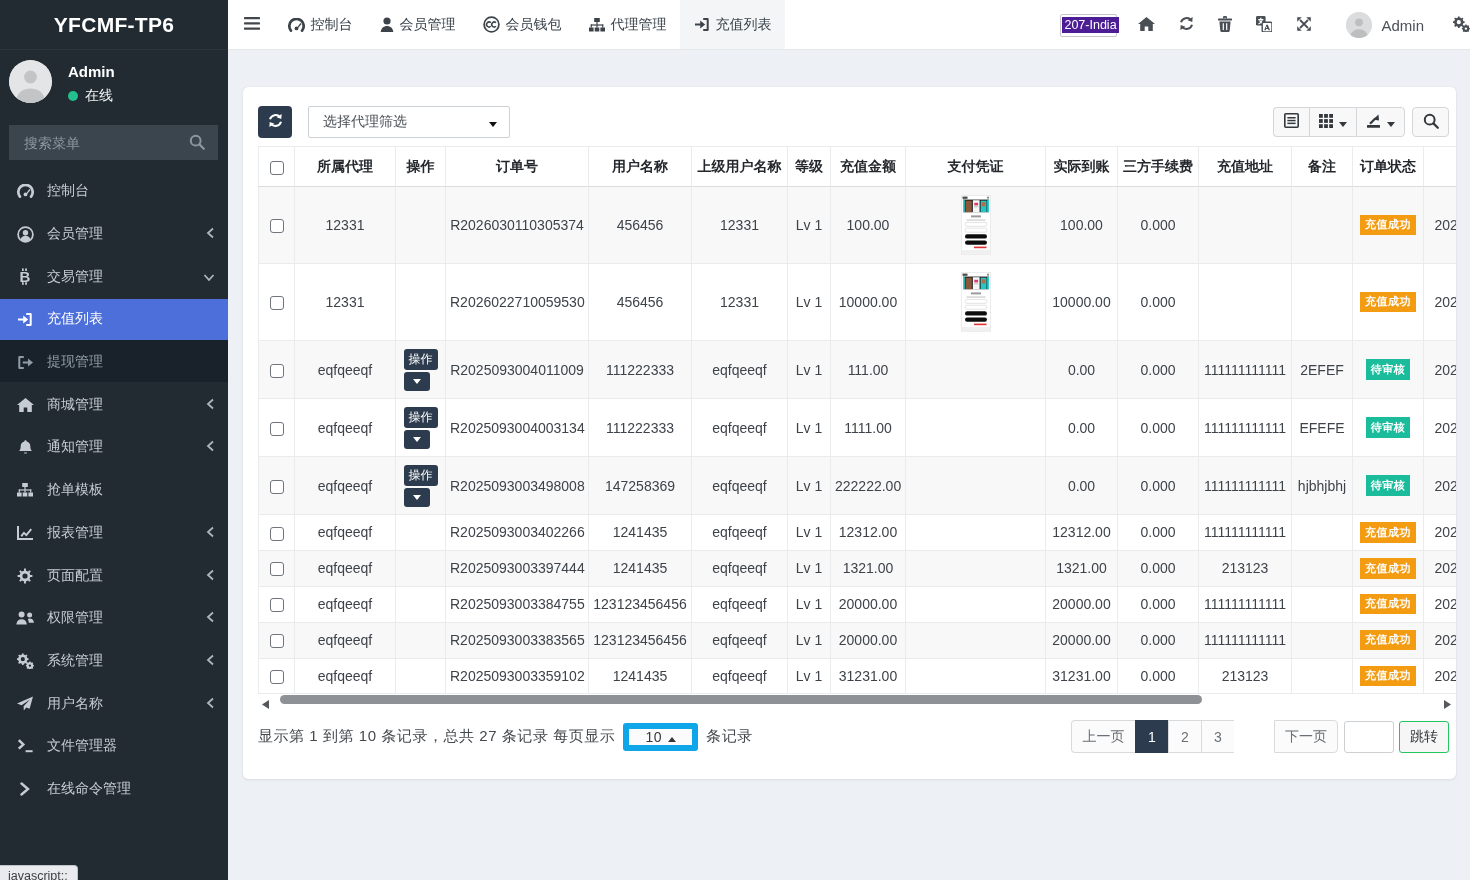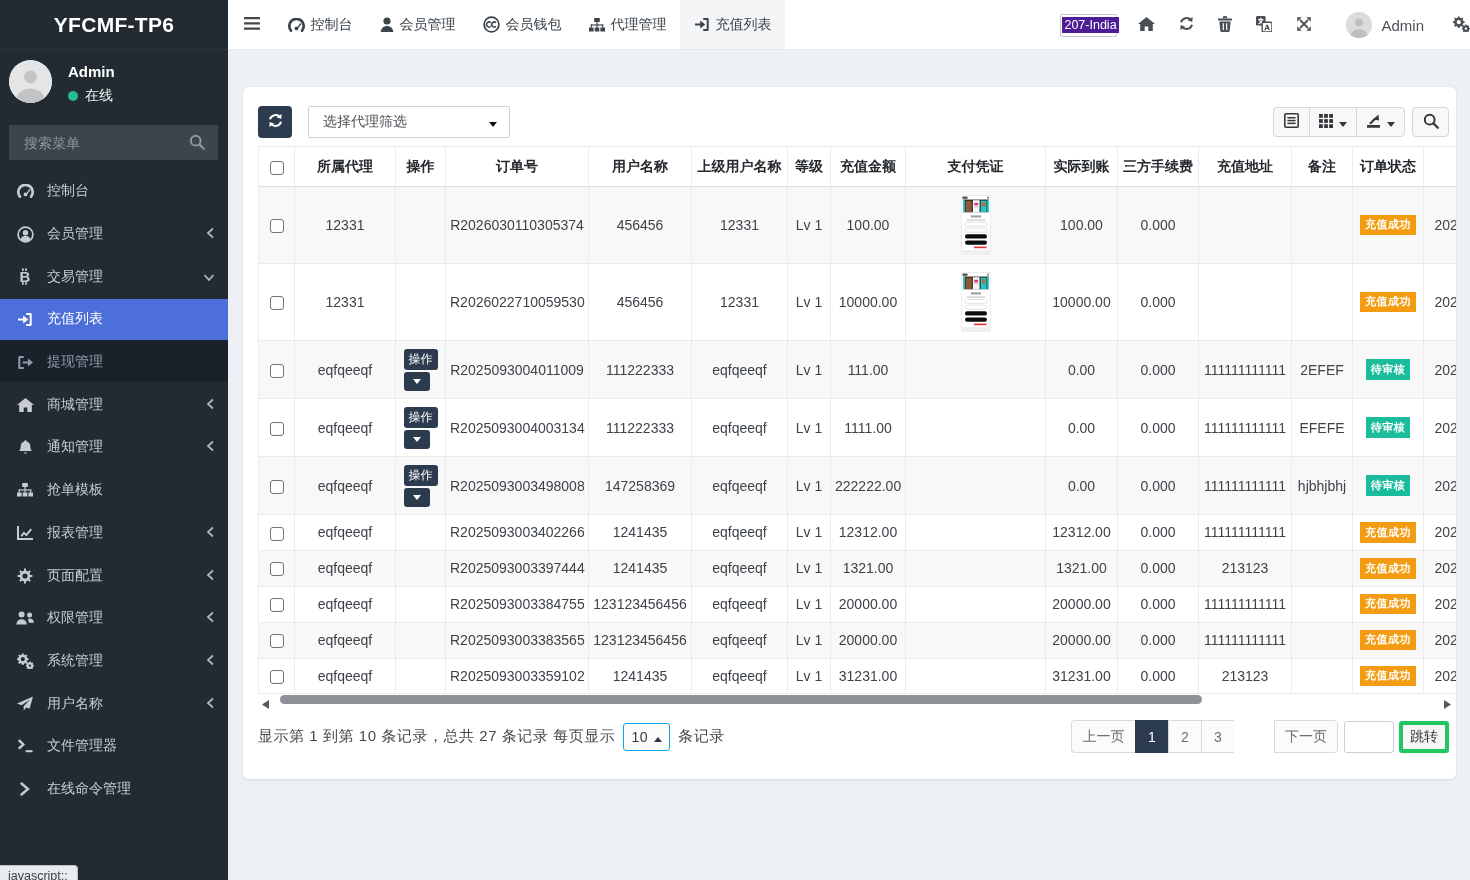--- a/index.html
+++ b/index.html
@@ -99,35 +99,35 @@
   .hscroll { position:absolute; left:15px; top:606px; width:1198px; height:14px; }
   .hscroll .h-arrow { position:absolute; top:2.5px; color:#55595d; }
   .hscroll .h-arrow.left { left:4px; }
   .hscroll .h-arrow.right { right:5px; }
   .hscroll .thumb { position:absolute; left:22px; top:1.5px; width:922px; height:9px; border-radius:4.5px; background:#8e9296; cursor:pointer; }
 
   
   .pager { position:absolute; left:15px; right:7px; top:633px; height:33px; font-size:14px; color:#45494e; }
   .pager-summary { font-size:15px; letter-spacing:.55px; }
   .pager-summary { position:absolute; left:0; top:0; height:33px; display:flex; align-items:center; white-space:pre; }
-  .page-size-btn { display:inline-flex; align-items:center; height:28px; border:1px solid #0ea5e9; background:#fbfbfb;
-      border-radius:3px; padding:0 7px; margin:0 8px; color:#33383d; cursor:pointer; }
+  .page-size-btn { display:inline-flex; align-items:center; height:28px; border:6px solid #0ea5e9; background:#fbfbfb;
+      border-radius:3px; padding:0 16px; margin:0 8px; color:#33383d; cursor:pointer; }
   .page-size-btn { font-size:14px; }
   .page-size-btn .caret { margin-left:6px; }
   .pager-right { position:absolute; right:0; top:0; display:flex; align-items:center; }
   .page-group { display:flex; }
   .page-btn { min-width:33px; height:33px; border:1px solid #d8dbde; border-right-width:0; background:#fbfbfb;
       display:flex; align-items:center; justify-content:center; padding:0; color:#6a7076; cursor:pointer; font-size:14px; }
   .page-btn.word { width:64px; }
   .page-btn:first-child { border-radius:4px 0 0 4px; }
   .page-btn:last-child { border-radius:0 4px 4px 0; border-right-width:1px;margin-left:40px; }
   .page-btn.num { padding:0; }
   .page-btn.active { background:#2c3b4d; border-color:#2c3b4d; color:#fff; }
   .jump-input { width:50px; height:32px; border:1px solid #ccd0d3; border-radius:3px; background:#fff; margin-left:6px; outline:none; font-family:inherit; font-size:14px; padding:0 6px; }
-  .jump-btn { width:50px; height:32px; border:4px solid #22c55e; background:#f6f6f6; border-radius:3px; margin-left:5px; padding:0; font-size:14px; color:#33383d; font-family:inherit; cursor:pointer; }
+  .jump-btn { width:50px; height:32px; border:1px solid #22c55e; background:#f6f6f6; border-radius:3px; margin-left:5px; padding:0; font-size:14px; color:#33383d; font-family:inherit; cursor:pointer; }
 </style>
 </head>
 <body>
 
 <aside class="sidebar">
   <div class="brand">YFCMF-TP6</div>
   <div class="user-panel">
     <div class="user-avatar"><svg width="43" height="43" viewBox="0 0 43 43">
           <circle cx="21.5" cy="21.5" r="21.5" fill="#e4e5e6"></circle>
           <circle cx="21.5" cy="17" r="6.4" fill="#c2c4c6"></circle>

